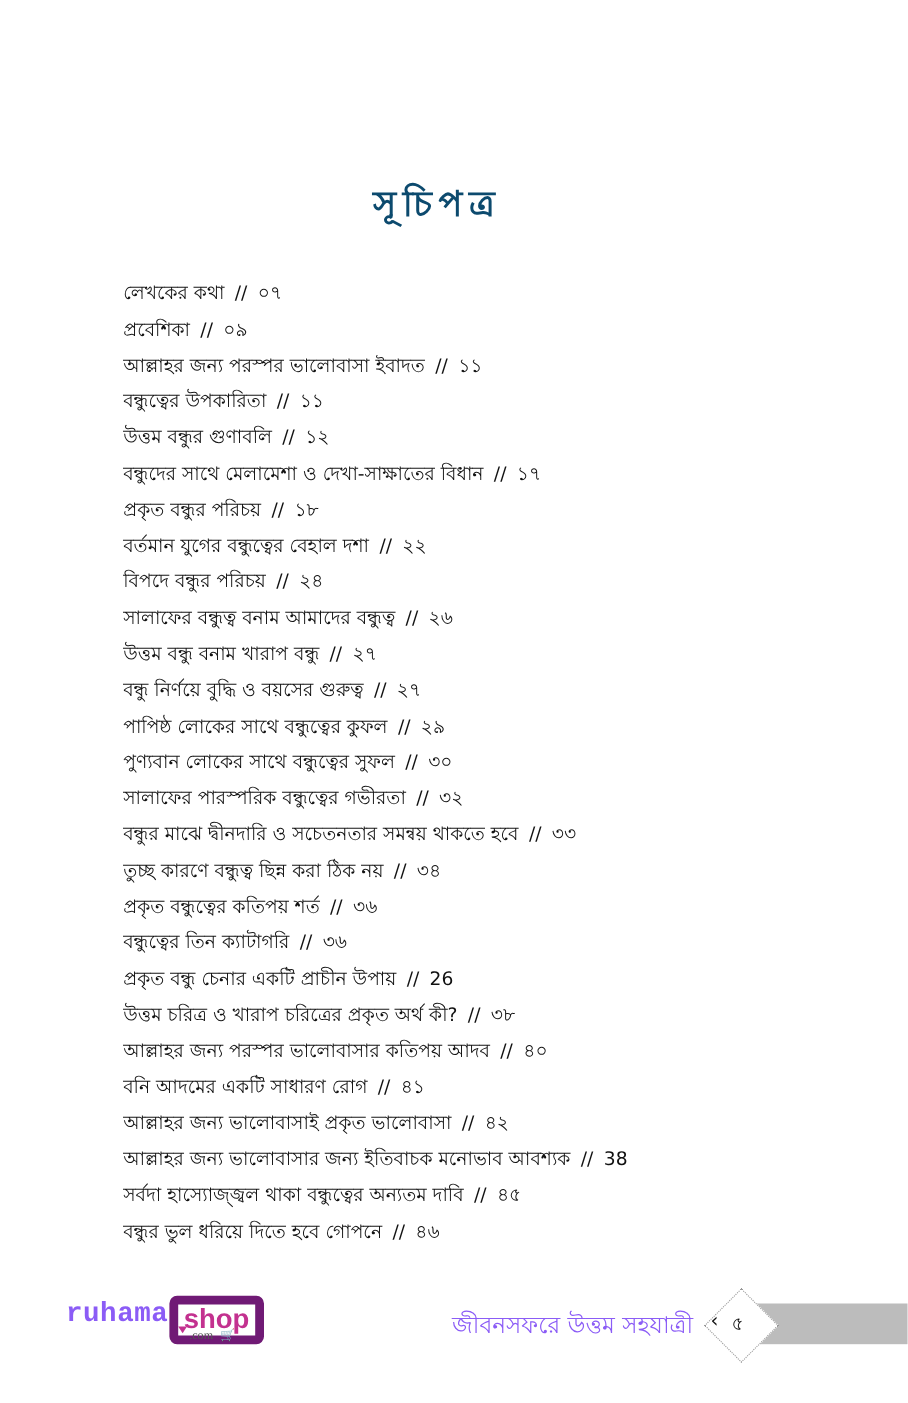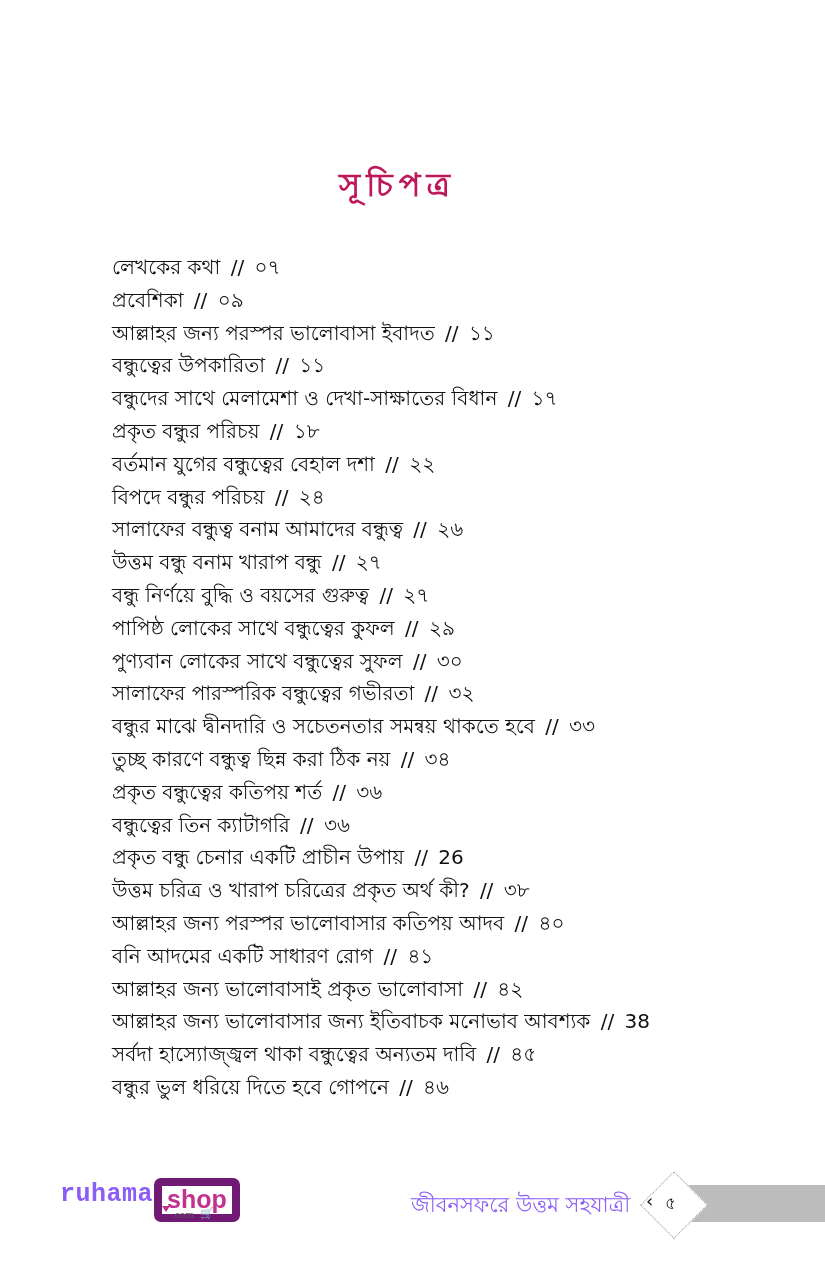--- a/index.html
+++ b/index.html
@@ -1,21 +1,21 @@
 <!DOCTYPE html>
 <html><head>
 <meta charset="utf-8">
 <style>
   html, body { margin: 0; padding: 0; background: #ffffff; }
   body { width: 825px; height: 1275px; position: relative; overflow: hidden;
          font-family: "DejaVu Sans", "Liberation Sans", sans-serif; color: #111; }
   .title { position: absolute; left: 0; width: 795px; top: 160px; text-align: center;
-           font-size: 32px; font-weight: bold; letter-spacing: 6px; color: #be185d; }
+           font-size: 32px; font-weight: bold; letter-spacing: 6px; color: #0c4a6e; }
   .toc { position: absolute; left: 112px; top: 251px; margin: 0; padding: 0; list-style: none; }
-  .toc li { height: 32.8px; line-height: 32.8px; font-size: 20px; white-space: nowrap; color: #111; }
+  .toc li { height: 32.8px; line-height: 32.8px; font-size: 17px; white-space: nowrap; color: #111; }
   .toc .sep { margin: 0 4px; }
   .logo { position: absolute; left: 60px; top: 1178px; height: 48px; }
   .logo .ruhama { position: absolute; left: 0; top: 2px; font-family: Liberation Mono, monospace;
                   font-weight: bold; font-size: 25px; color: #8b5cf6; letter-spacing: 0.5px; }
   .logo .shop { position: absolute; left: 94px; top: 0; border: 8px solid #701a75; border-radius: 7px;
                 padding: 0 5px; height: 28px; line-height: 27px; font-family: "Liberation Sans", sans-serif;
                 font-weight: bold; font-size: 25px; color: #c3318f; background: #fff; }
   .logo .shop-tail { position: absolute; left: 102px; top: 28px; width: 0; height: 0;
                      border-left: 4px solid transparent; border-right: 4px solid transparent;
                      border-top: 6px solid #c3318f; }
@@ -32,20 +32,21 @@
 </head>
 <body>
 
 <div class="title">সূচিপত্র</div>
 
 <ul class="toc">
   <li><span>লেখকের কথা</span> <span class="sep">//</span> <span>০৭</span></li>
   <li><span>প্রবেশিকা</span> <span class="sep">//</span> <span>০৯</span></li>
   <li><span>আল্লাহর জন্য পরস্পর ভালোবাসা ইবাদত</span> <span class="sep">//</span> <span>১১</span></li>
   <li><span>বন্ধুত্বের উপকারিতা</span> <span class="sep">//</span> <span>১১</span></li>
+  <li><span>উত্তম বন্ধুর গুণাবলি</span> <span class="sep">//</span> <span>১২</span></li>
   <li><span>বন্ধুদের সাথে মেলামেশা ও দেখা-সাক্ষাতের বিধান</span> <span class="sep">//</span> <span>১৭</span></li>
   <li><span>প্রকৃত বন্ধুর পরিচয়</span> <span class="sep">//</span> <span>১৮</span></li>
   <li><span>বর্তমান যুগের বন্ধুত্বের বেহাল দশা</span> <span class="sep">//</span> <span>২২</span></li>
   <li><span>বিপদে বন্ধুর পরিচয়</span> <span class="sep">//</span> <span>২৪</span></li>
   <li><span>সালাফের বন্ধুত্ব বনাম আমাদের বন্ধুত্ব</span> <span class="sep">//</span> <span>২৬</span></li>
   <li><span>উত্তম বন্ধু বনাম খারাপ বন্ধু</span> <span class="sep">//</span> <span>২৭</span></li>
   <li><span>বন্ধু নির্ণয়ে বুদ্ধি ও বয়সের গুরুত্ব</span> <span class="sep">//</span> <span>২৭</span></li>
   <li><span>পাপিষ্ঠ লোকের সাথে বন্ধুত্বের কুফল</span> <span class="sep">//</span> <span>২৯</span></li>
   <li><span>পুণ্যবান লোকের সাথে বন্ধুত্বের সুফল</span> <span class="sep">//</span> <span>৩০</span></li>
   <li><span>সালাফের পারস্পরিক বন্ধুত্বের গভীরতা</span> <span class="sep">//</span> <span>৩২</span></li>

